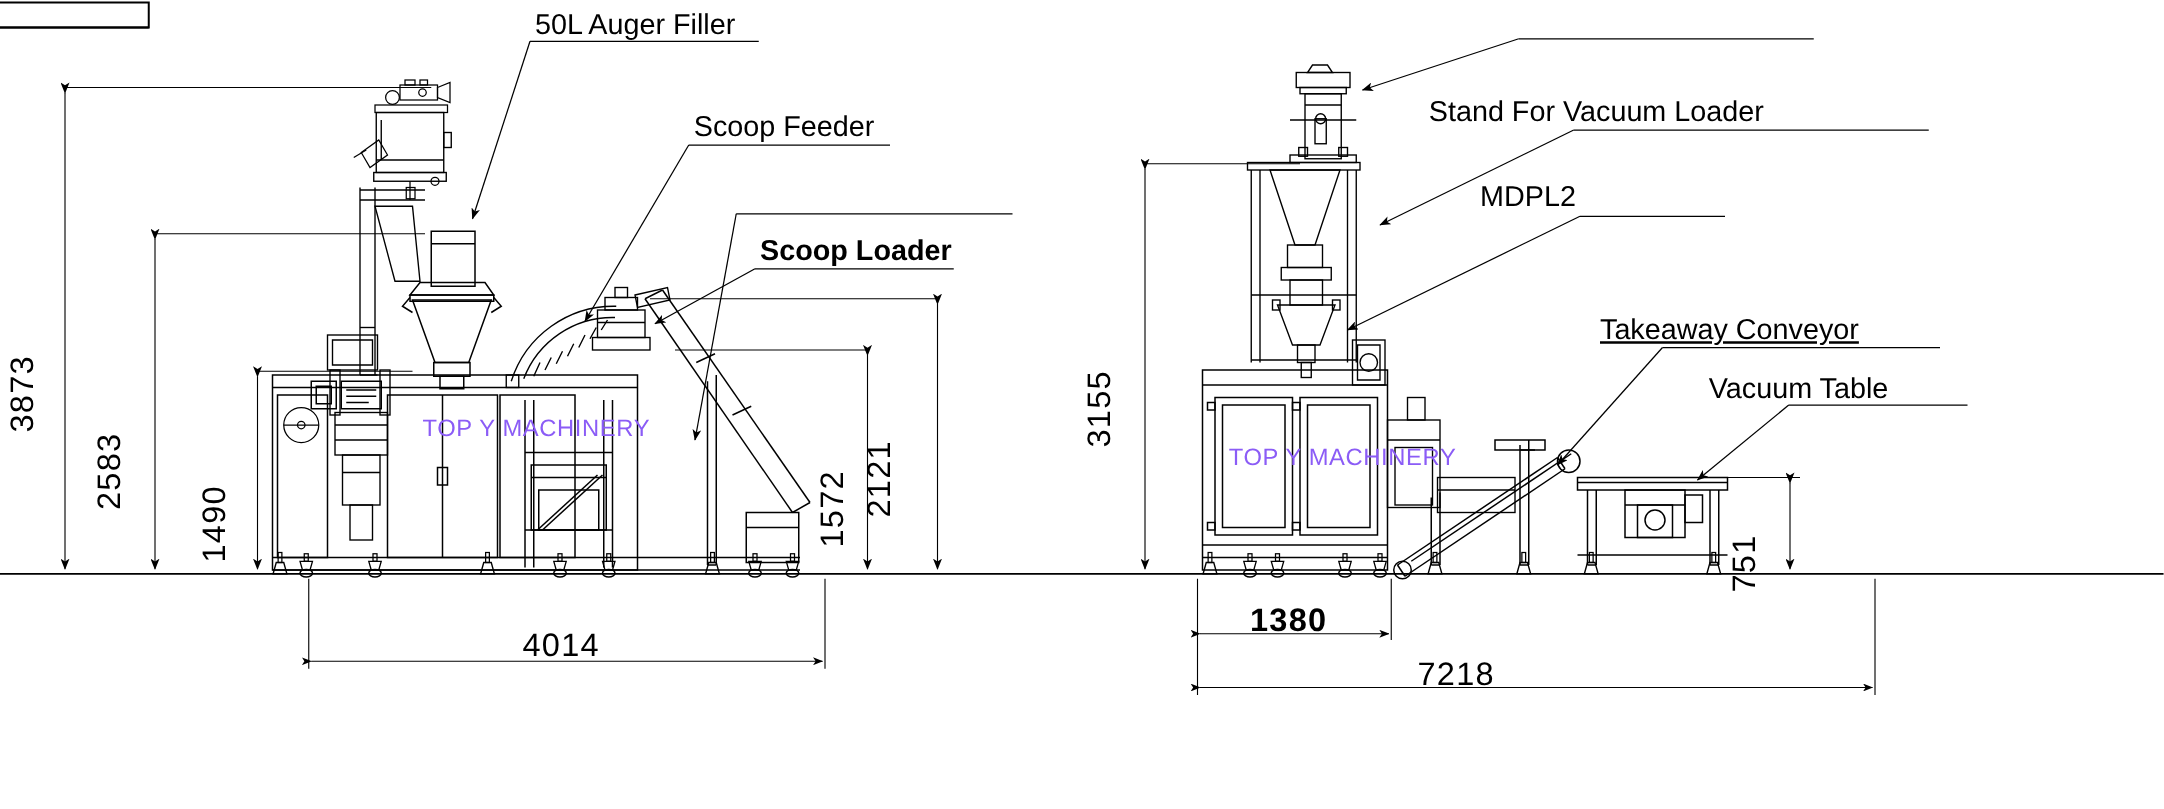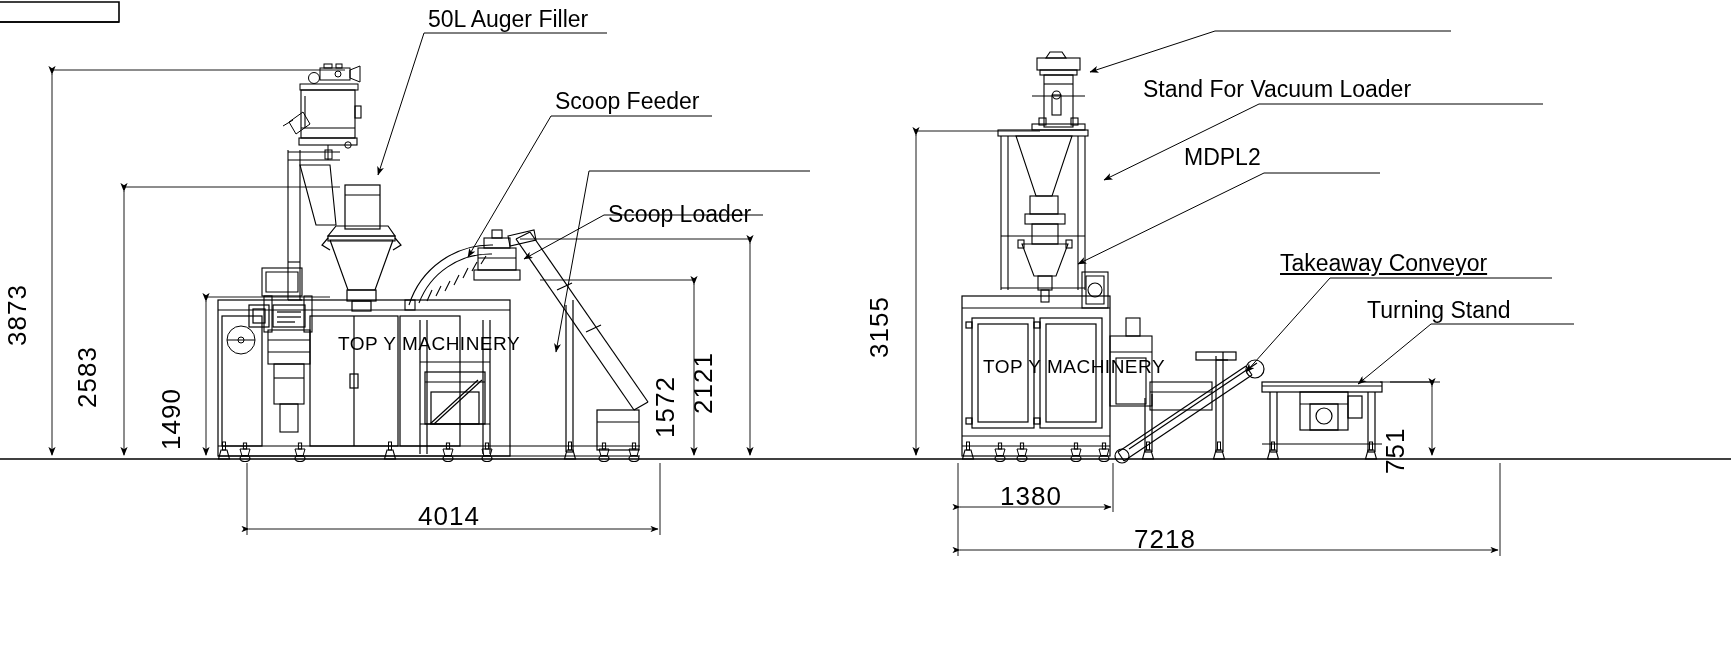--- a/index.html
+++ b/index.html
@@ -2,21 +2,21 @@
 <html><head>
 <meta charset="utf-8">
 <style>
   html,body{margin:0;padding:0;background:#ffffff;}
   body{width:1731px;height:647px;overflow:hidden;font-family:"Liberation Sans",sans-serif;}
   #stage{position:relative;width:1731px;height:647px;background:#fff;}
   svg#drawing{position:absolute;left:0;top:0;width:1731px;height:647px;}
   .lbl{position:absolute;font-family:"Liberation Sans",sans-serif;font-size:23px;color:#000;white-space:nowrap;line-height:1;}
   .dim{position:absolute;font-family:"Liberation Sans",sans-serif;font-size:26px;color:#000;white-space:nowrap;line-height:1;letter-spacing:1px;}
   .dimv{transform-origin:left bottom;transform:rotate(-90deg);}
-  .wm{position:absolute;font-family:"Liberation Sans",sans-serif;font-size:19px;color:#000000;white-space:nowrap;letter-spacing:.5px;line-height:1;}
+  .wm{position:absolute;font-family:"Liberation Sans",sans-serif;font-size:19px;color:#8b5cf6;white-space:nowrap;letter-spacing:.5px;line-height:1;}
 </style>
 </head>
 <body>
 
 <div id="stage">
 
   <svg id="drawing" viewBox="0 0 1731 647">
     <defs>
       <marker id="arw" markerWidth="10" markerHeight="8" refX="9" refY="4" orient="auto">
         <path d="M0,0 L10,4 L0,8 L2.6,4 Z" fill="#000"></path>
@@ -380,35 +380,35 @@
         <line x1="1330" y1="278" x2="1246" y2="372" marker-end="url(#arwS)"></line>
         <line x1="1431" y1="324" x2="1574" y2="324"></line>
         <line x1="1431" y1="324" x2="1358" y2="384" marker-end="url(#arwS)"></line>
       </g>
 
     </g>
   </svg>
 
   <div class="lbl" style="left:428px;top:8px;">50L Auger Filler</div>
   <div class="lbl" style="left:555px;top:90px;">Scoop Feeder</div>
-  <div class="lbl" style="left:608px;top:203px;">Scoop Loader</div>
+  <div class="lbl" style="left:608px;top:189px;font-weight:bold;">Scoop Loader</div>
 
   <div class="lbl" style="left:1143px;top:78px;">Stand For Vacuum Loader</div>
   <div class="lbl" style="left:1184px;top:146px;">MDPL2</div>
   <div class="lbl" style="left:1280px;top:252px;text-decoration:underline;">Takeaway Conveyor</div>
-  <div class="lbl" style="left:1367px;top:299px;">Turning Stand</div>
+  <div class="lbl" style="left:1367px;top:299px;">Vacuum Table</div>
 
   <div class="dim dimv" style="left:30px;top:320px;">3873</div>
   <div class="dim dimv" style="left:100px;top:382px;">2583</div>
   <div class="dim dimv" style="left:184px;top:424px;">1490</div>
   <div class="dim dimv" style="left:678px;top:412px;">1572</div>
   <div class="dim dimv" style="left:716px;top:388px;">2121</div>
   <div class="dim" style="left:418px;top:503px;">4014</div>
 
   <div class="dim dimv" style="left:892px;top:332px;">3155</div>
   <div class="dim dimv" style="left:1408px;top:448px;">751</div>
-  <div class="dim" style="left:1000px;top:483px;">1380</div>
+  <div class="dim" style="left:1000px;top:483px;font-weight:bold;">1380</div>
   <div class="dim" style="left:1134px;top:526px;">7218</div>
 
   <div class="wm" style="left:338px;top:334px;">TOP Y MACHINERY</div>
   <div class="wm" style="left:983px;top:357px;">TOP Y MACHINERY</div>
 
 </div>
 
 </body></html>

